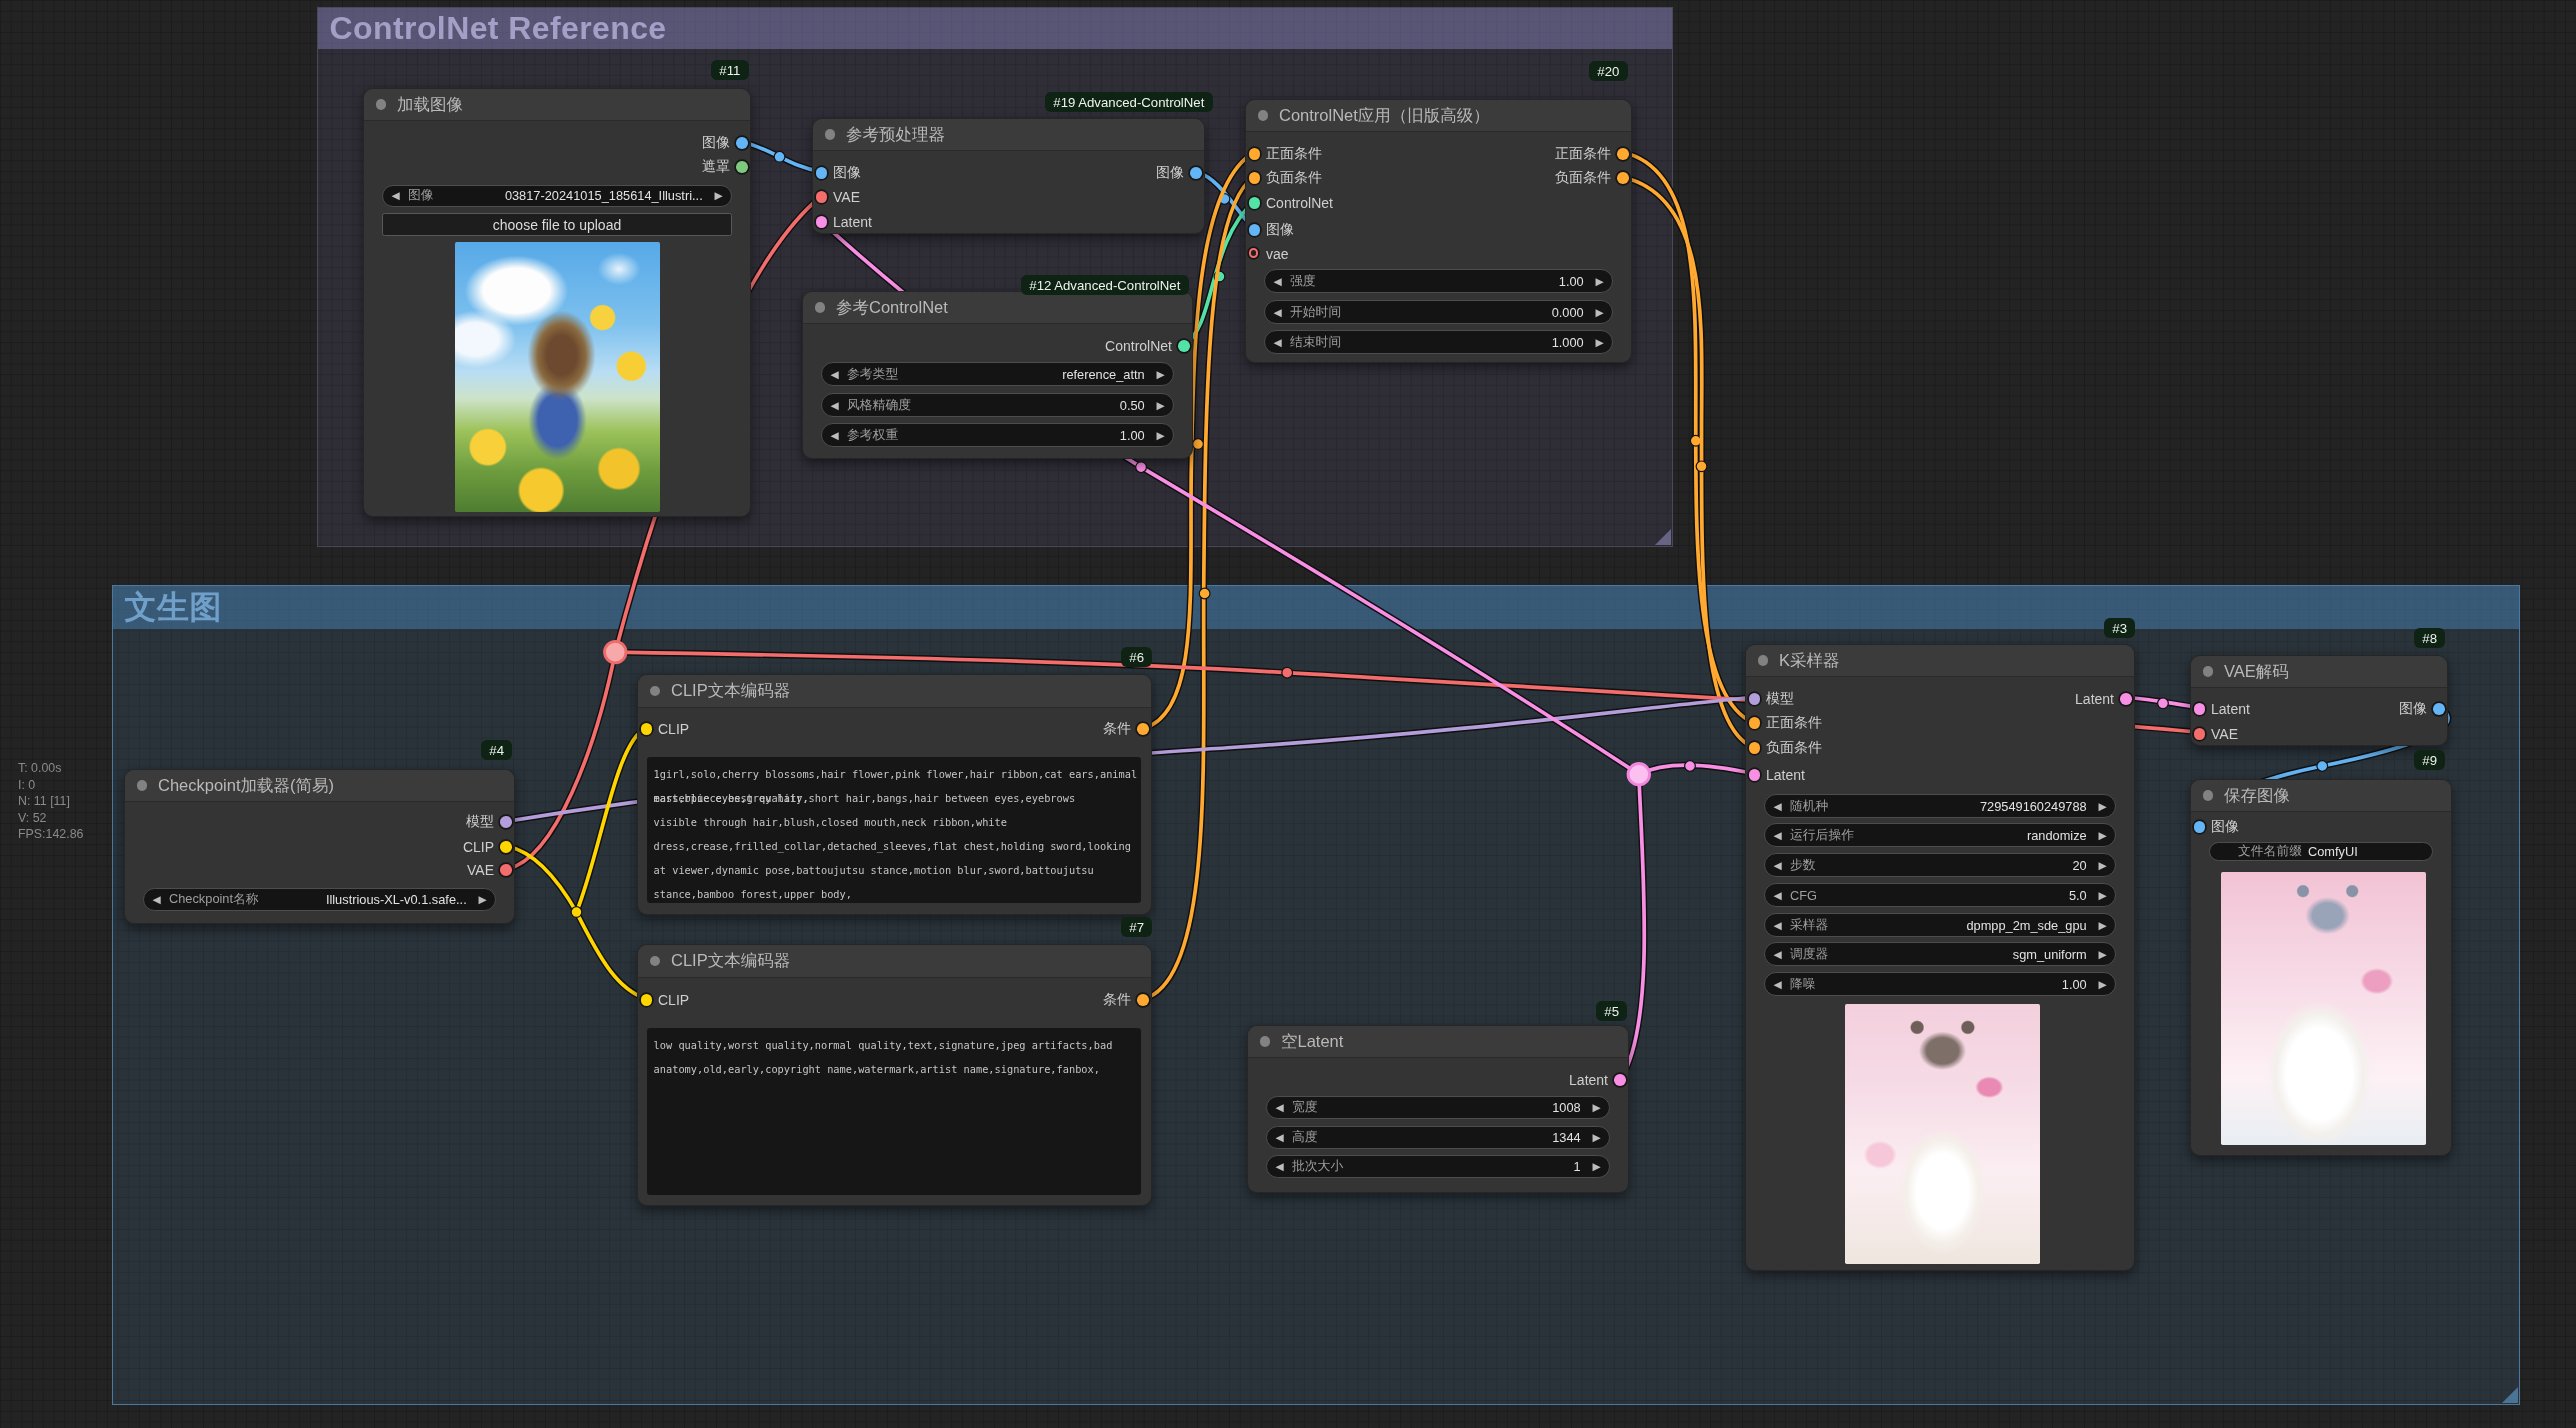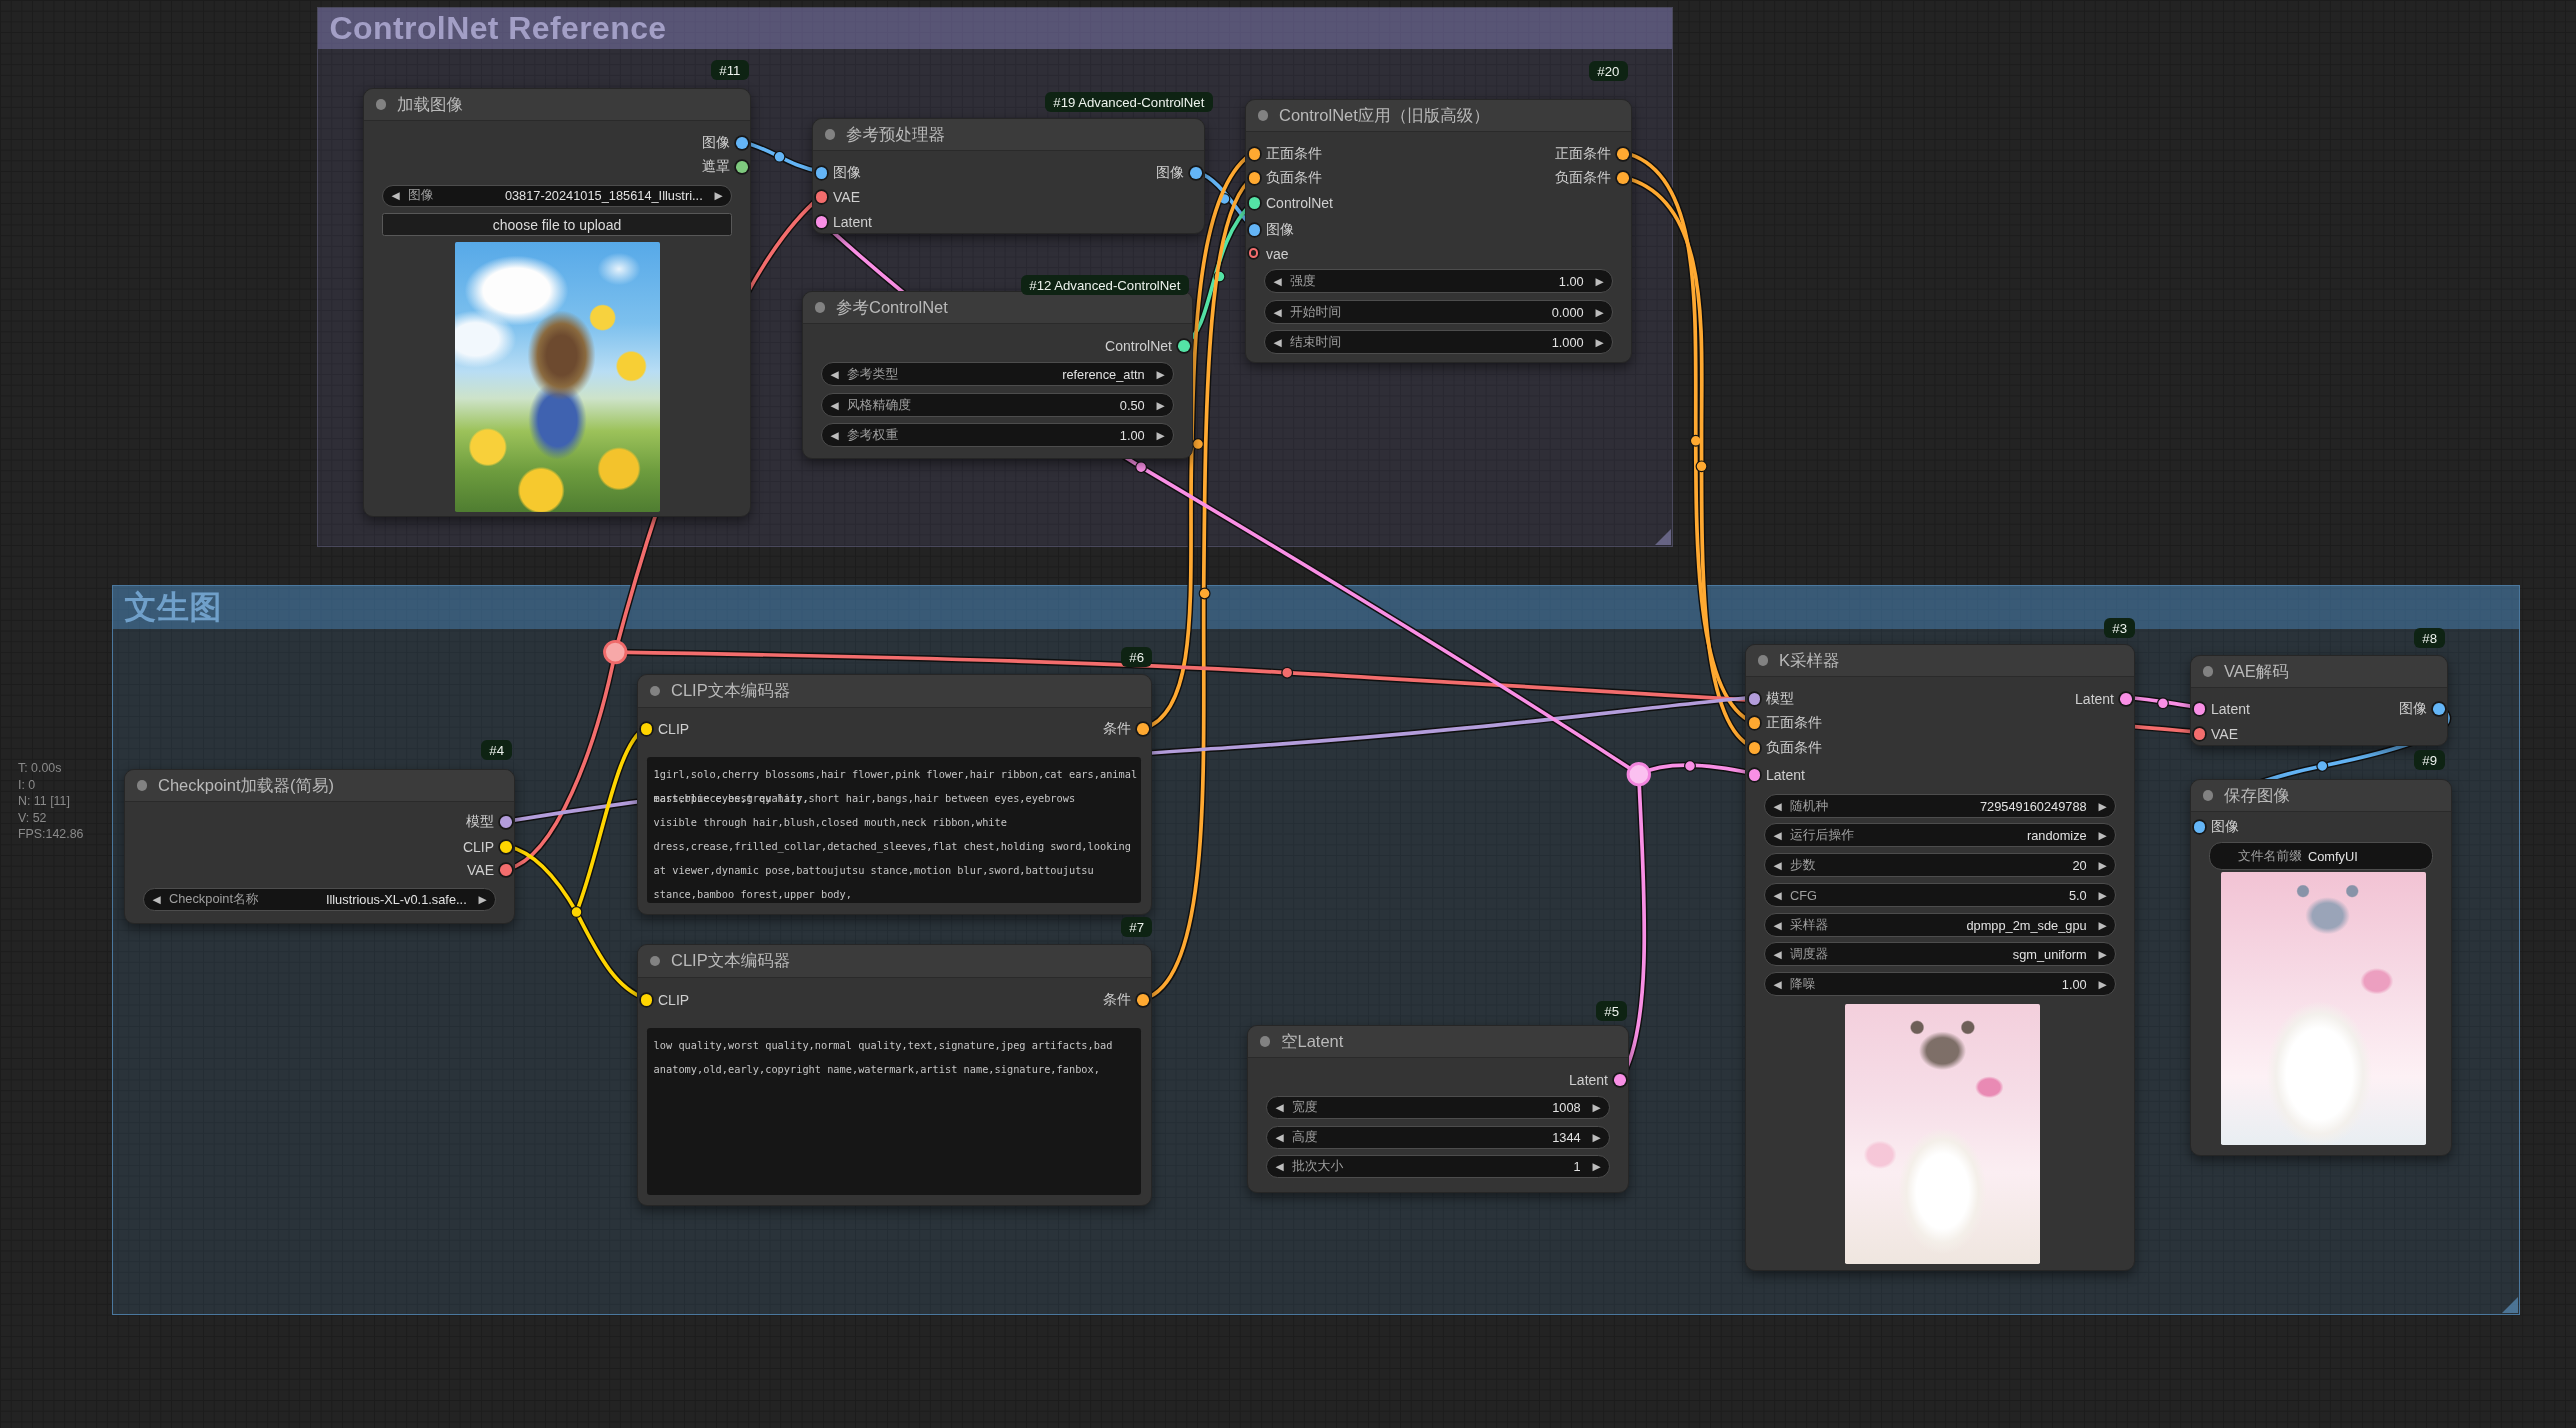--- a/index.html
+++ b/index.html
@@ -140,21 +140,21 @@
 V: 52
 FPS:142.86</div>
 
 <div class="group" style="left: 317px; top: 6.6px; width: 1356px; height: 540px; border: 0.8px solid rgba(150, 145, 200, 0.35);">
     <div class="gbody" style="background: rgba(122, 116, 180, 0.14);"></div>
     <div class="gbar" style="height: 41px; background: rgba(133, 127, 186, 0.48);">
       <span class="gtitle" style="color: rgb(163, 159, 198);">ControlNet Reference</span>
     </div>
     <div class="gcorner" style="border-width: 0px 0px 16.5px 16.5px; border-color: transparent transparent rgba(150, 146, 196, 0.55);"></div>
   </div>
-<div class="group" style="left: 112px; top: 585px; width: 2408px; height: 730px; border: 0.8px solid rgba(90, 150, 200, 0.75);">
+<div class="group" style="left: 112px; top: 585px; width: 2408px; height: 820px; border: 0.8px solid rgba(90, 150, 200, 0.75);">
     <div class="gbody" style="background: rgba(90, 160, 215, 0.13);"></div>
     <div class="gbar" style="height: 43px; background: rgba(80, 150, 210, 0.4);">
       <span class="gtitle" style="color: rgb(112, 160, 202);">文生图</span>
     </div>
     <div class="gcorner" style="border-width: 0px 0px 16.5px 16.5px; border-color: transparent transparent rgba(100, 160, 210, 0.6);"></div>
   </div>
 <div class="node" style="left: 363px; top: 88px; width: 388px; height: 429px;">
     <div class="ntitle" style="height: 31px; text-align: center;">
       <span class="nled"></span>
       <span class="ntext">加载图像</span>
@@ -472,20 +472,20 @@
 <div class="badge" style="top: 628px; left: 2414px;">#8</div>
 <div class="node" style="left: 2190px; top: 779px; width: 262px; height: 377px;">
     <div class="ntitle" style="height: 31px;">
       <span class="nled"></span>
       <span class="ntext">保存图像</span>
     </div>
     <div class="slot" style="top: 38px;">
       <span class="sdot in" style="background: rgb(100, 181, 246);"></span>
       <span class="slabel in">图像</span>
     </div>
-    <div class="widget textw" style="left: 18px; right: 18px; top: 62px; height: 28px;">
+    <div class="widget textw" style="left: 18px; right: 18px; top: 62px; height: 19px;">
       <span class="wlabel">文件名前缀</span>
       <span class="wvalue">ComfyUI</span>
     </div>
     <div class="nimg img-catgirl2" style="left: 30px; top: 92px; width: 205px; height: 273px;"></div>
   </div>
 <div class="badge" style="top: 750px; left: 2414px;">#9</div>
 
 
 </body></html>

